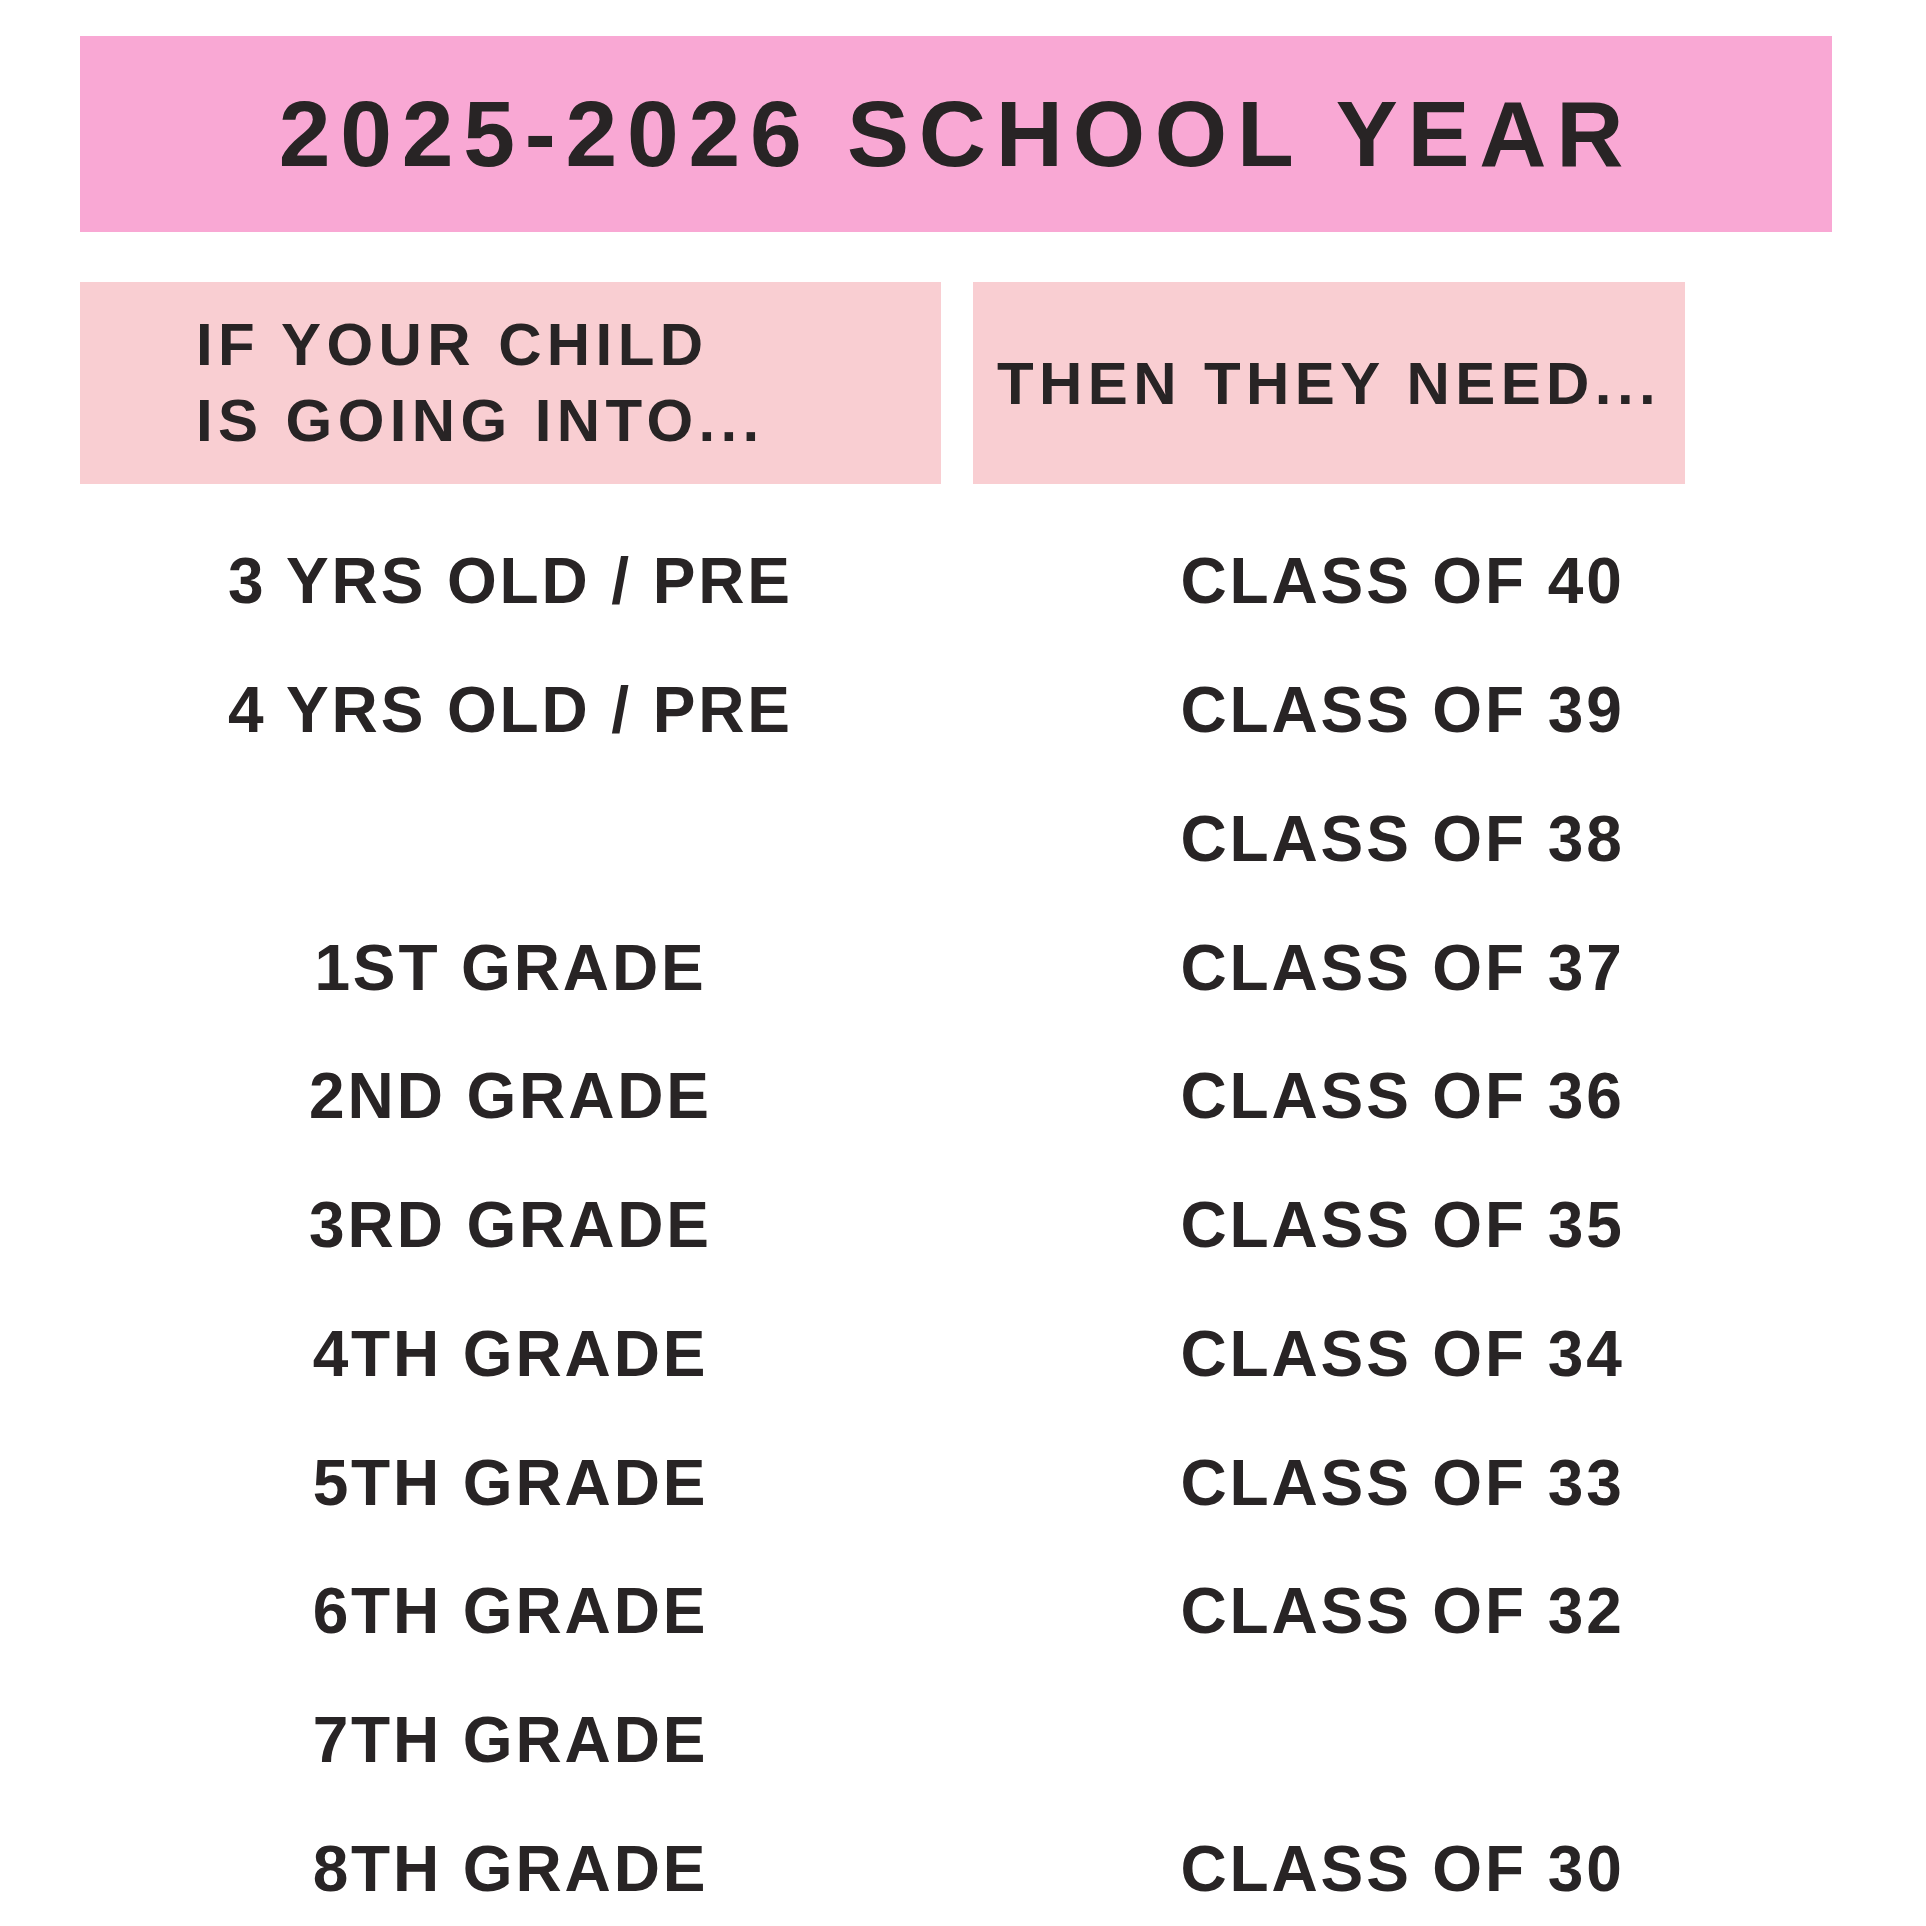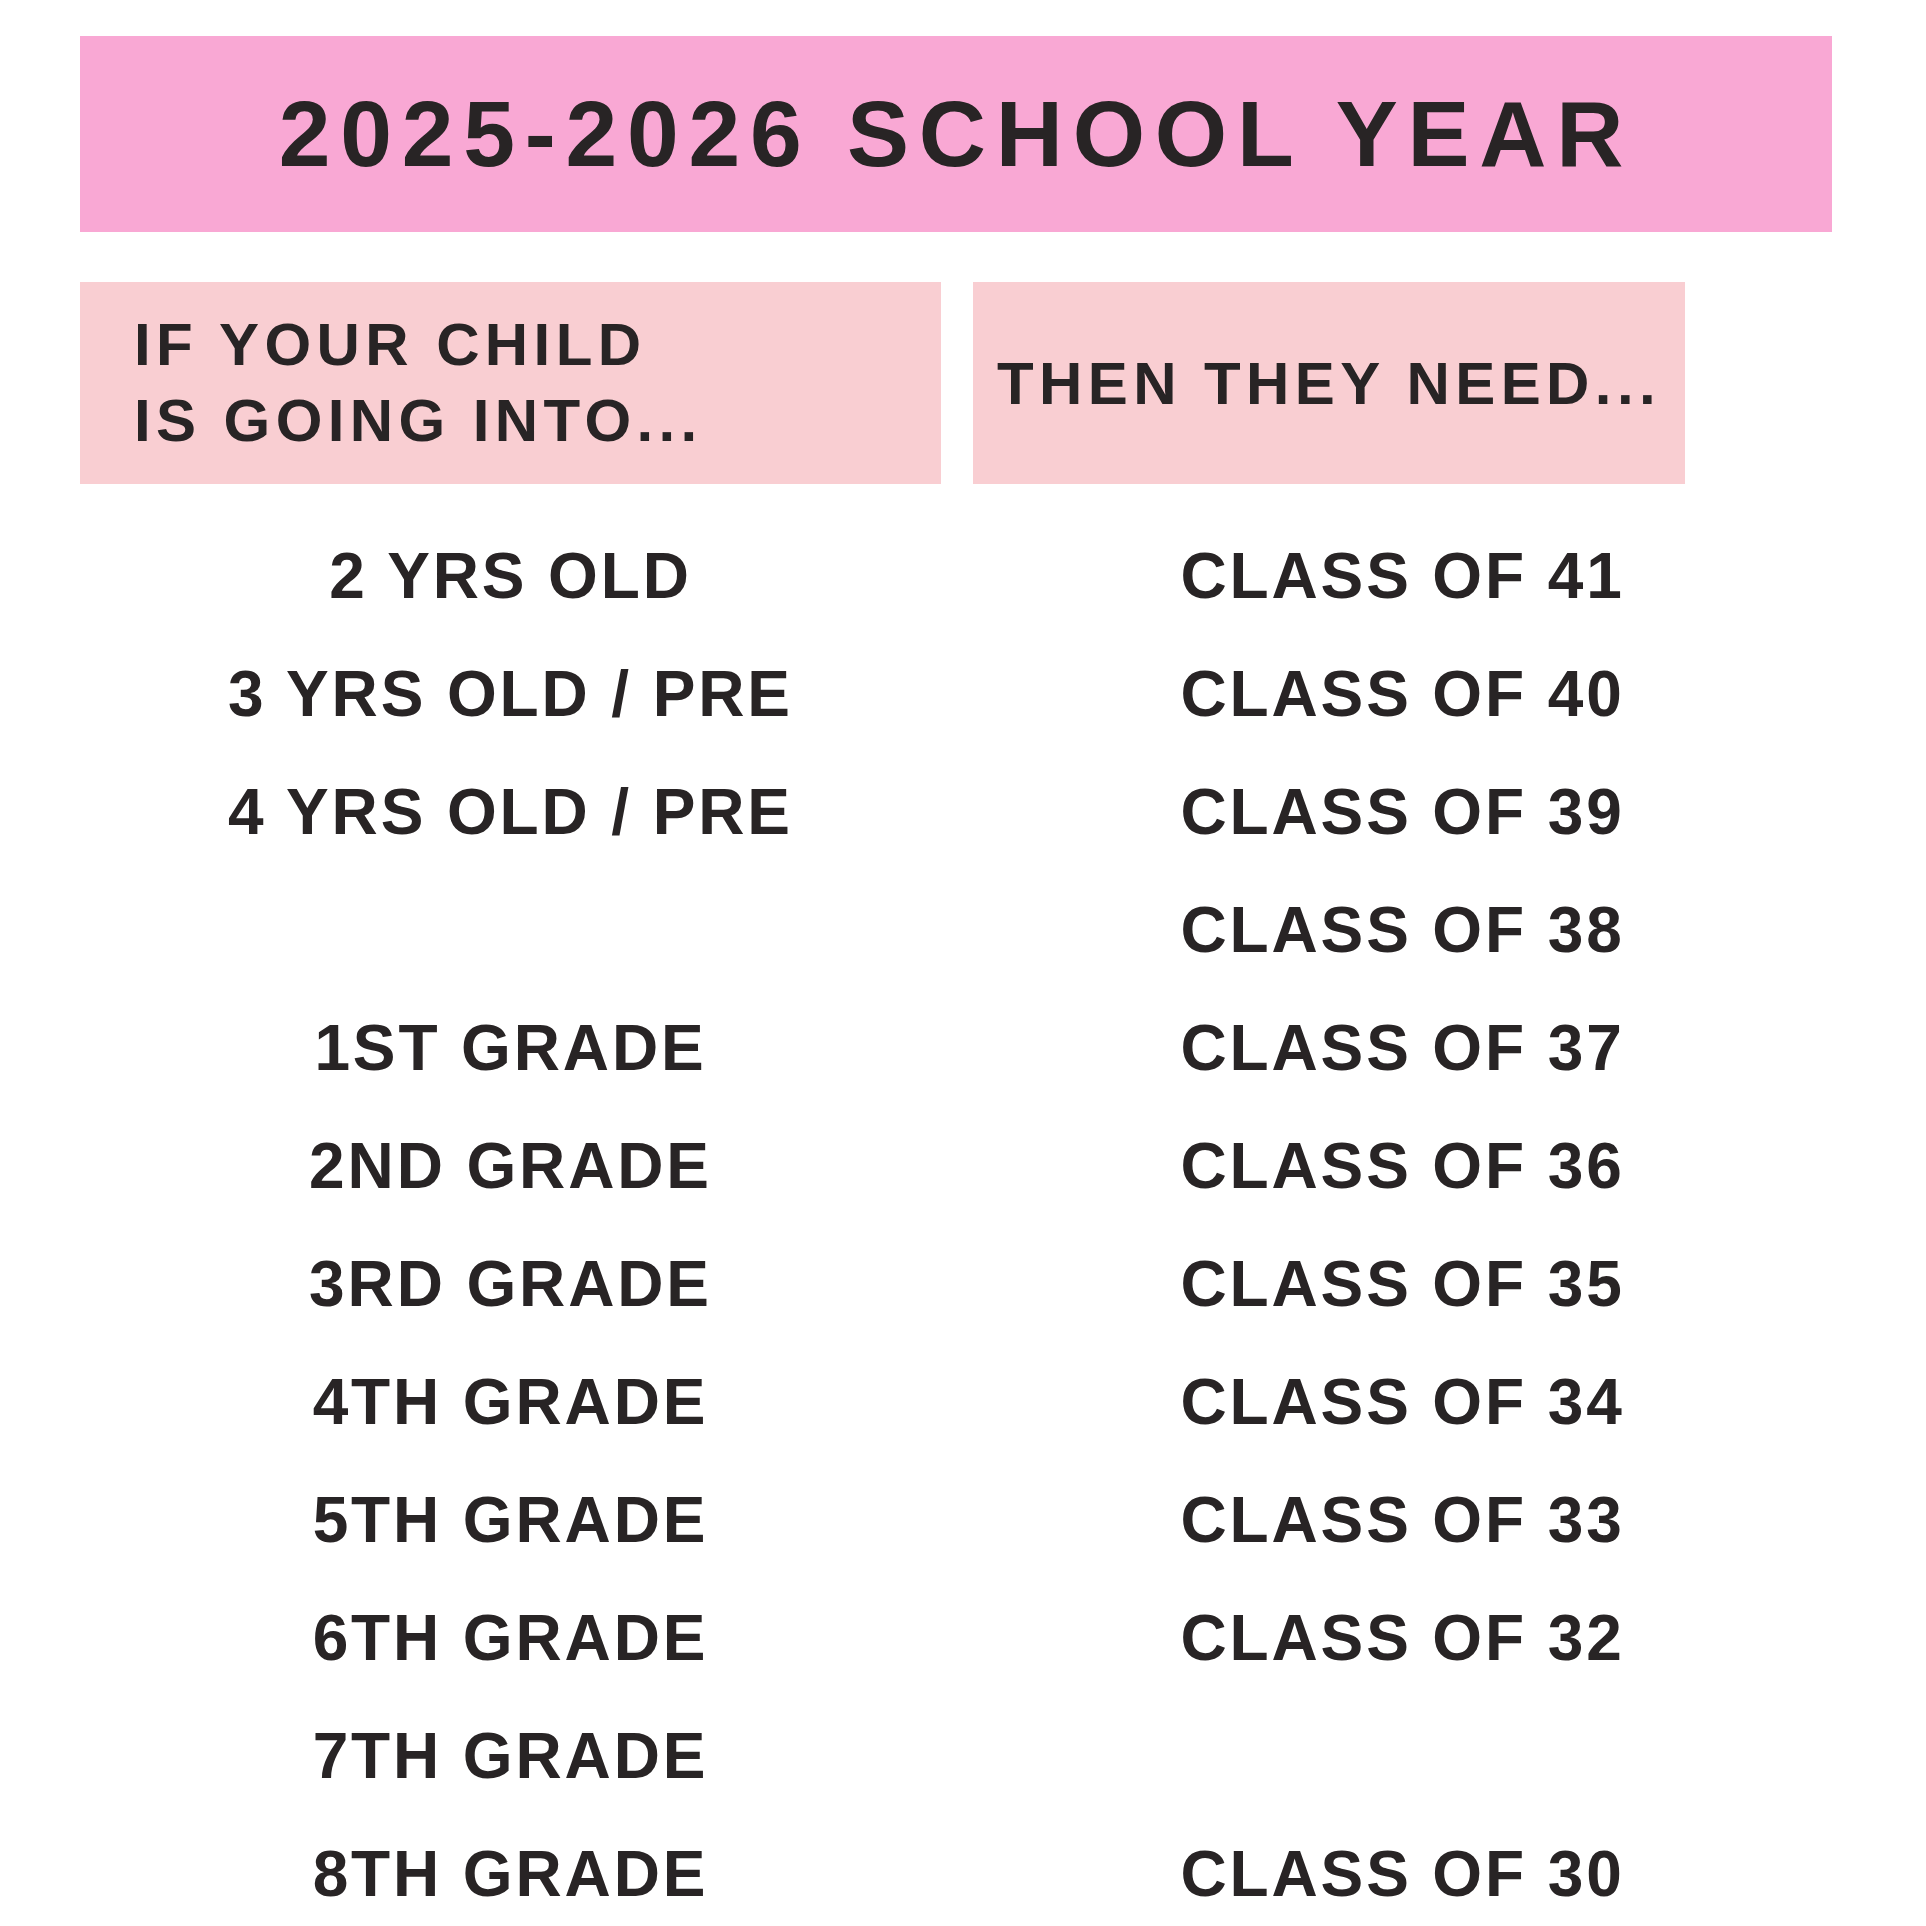--- a/index.html
+++ b/index.html
@@ -41,21 +41,21 @@
     height: 202px;
     background: #F9CED2;
     box-sizing: border-box;
   }
   .col-header.left {
     left: 80px;
     width: 861px;
     display: flex;
     flex-direction: column;
     justify-content: center;
-    padding-left: 54px;
+    padding-left: 116px;
     font-size: 60px;
     letter-spacing: 0.09em;
     line-height: 1.27;
     text-align: left;
   }
   .col-header.right {
     left: 973px;
     width: 712px;
     display: flex;
     align-items: center;
@@ -110,24 +110,20 @@
     <div>IF YOUR CHILD</div>
     <div>IS GOING INTO...</div>
   </div>
 
   <div class="col-header right">
     <div>THEN THEY NEED...</div>
   </div>
 
   <div class="rows">
     <div class="row">
-      <div class="cell grade">2 YRS OLD</div>
-      <div class="cell classof">CLASS OF 41</div>
-    </div>
-    <div class="row">
       <div class="cell grade">3 YRS OLD / PRE</div>
       <div class="cell classof">CLASS OF 40</div>
     </div>
     <div class="row">
       <div class="cell grade">4 YRS OLD / PRE</div>
       <div class="cell classof">CLASS OF 39</div>
     </div>
     <div class="row">
       <div class="cell classof">CLASS OF 38</div>
     </div>

